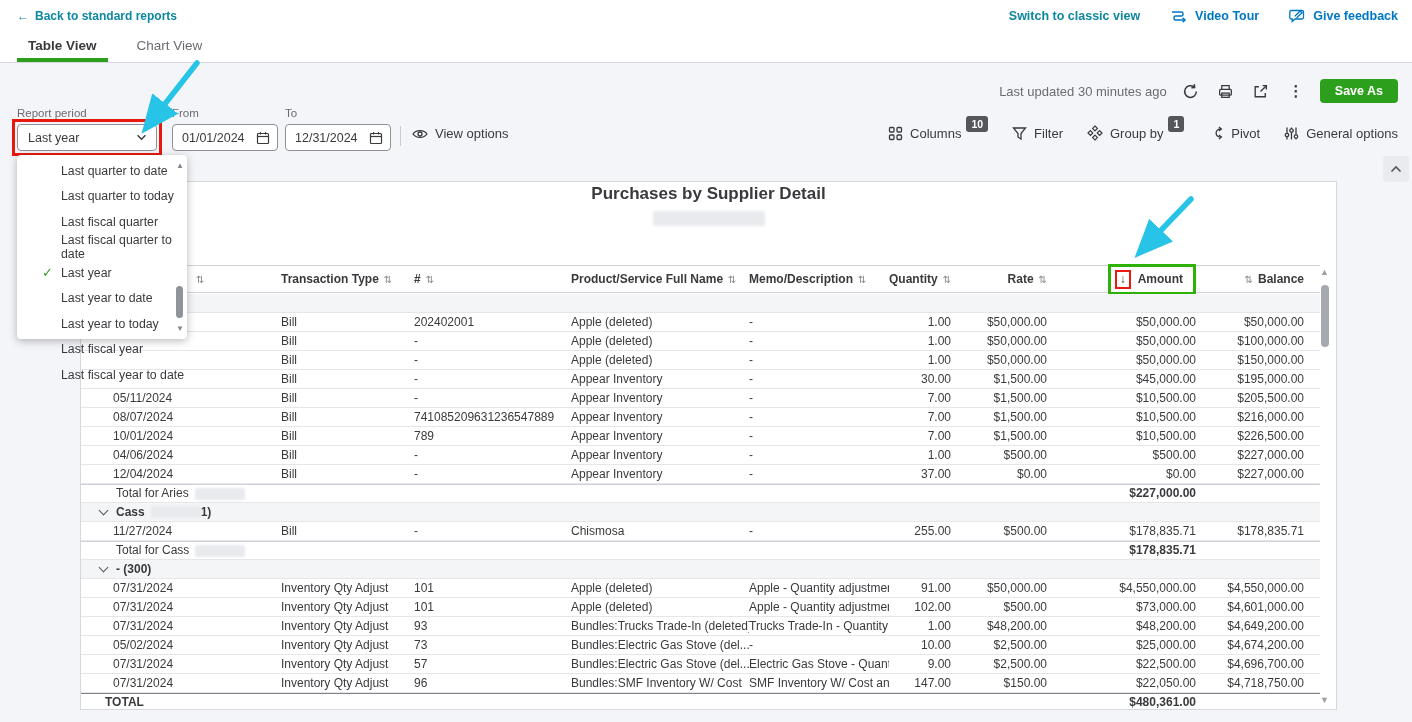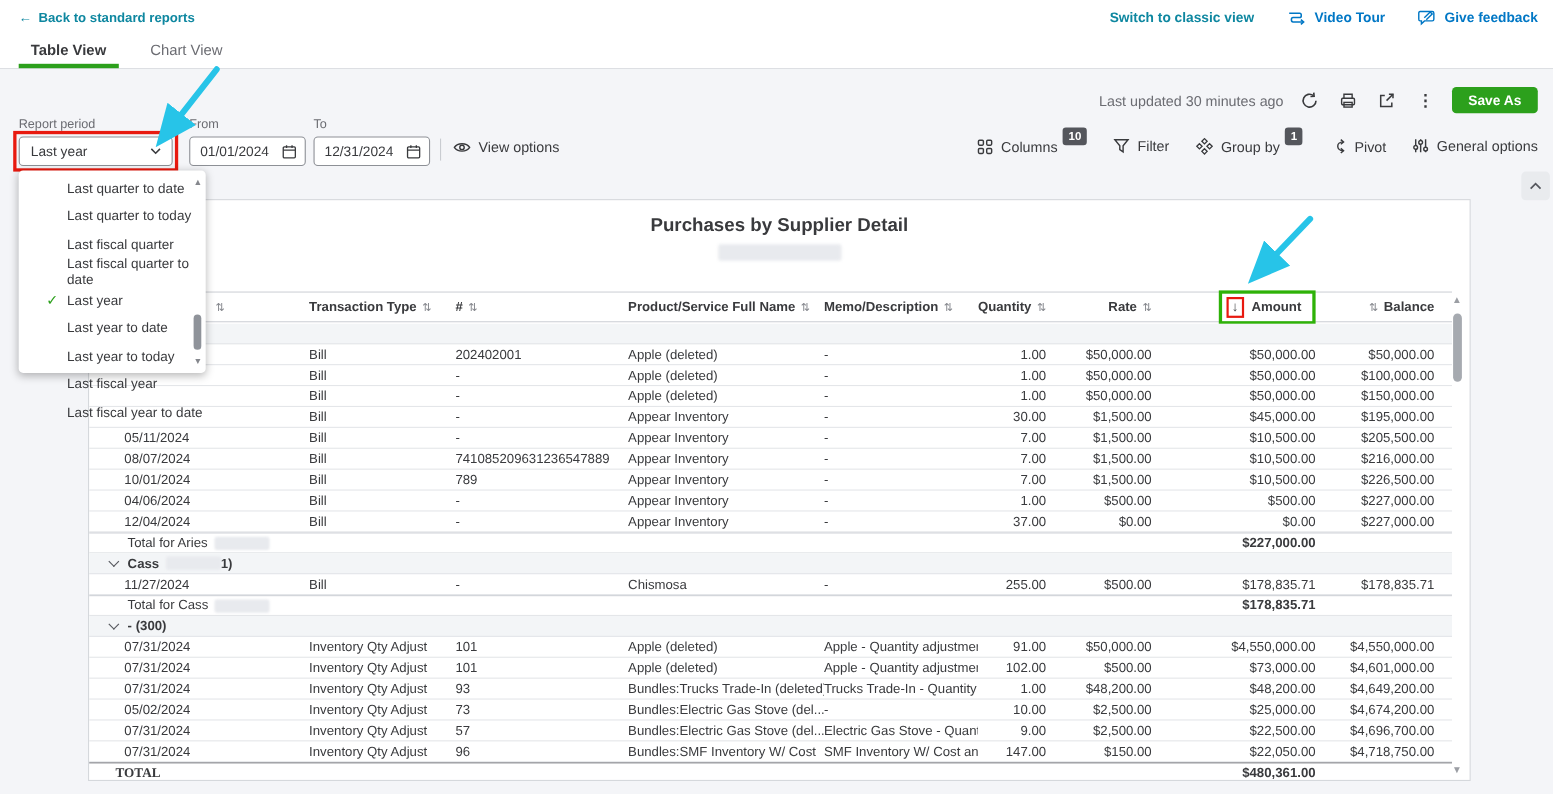--- a/index.html
+++ b/index.html
@@ -36,29 +36,29 @@
 
   .filter-group{position:absolute; top:44px;}
   .fg-rp{left:17px;} .fg-from{left:172px;} .fg-to{left:285px;}
   .flabel{font-size:11.5px; color:var(--text-muted); margin-bottom:5px;}
   .rp-wrap{display:inline-block; outline:3px solid var(--annotation-red); outline-offset:2px;}
   .select{width:140px; height:27px; background:#fff; border:1px solid #8d9096; border-radius:4px; display:flex; align-items:center; justify-content:space-between; padding:0 9px 0 10px; font-size:12.5px; cursor:pointer;}
   .dateinput{width:106px; height:27px; background:#fff; border:1px solid #8d9096; border-radius:4px; display:flex; align-items:center; justify-content:space-between; padding:0 7px 0 9px; font-size:12.5px; cursor:pointer;}
   .vdivider{position:absolute; left:400px; top:63px; width:1px; height:20px; background:#c9ccd1;}
   .viewopts{position:absolute; left:412px; top:63px; display:flex; align-items:center; gap:7px; font-size:13px; cursor:pointer;}
 
-  .toolbar-right{position:absolute; top:62px; right:14px; display:flex; align-items:flex-start; gap:24px;}
+  .toolbar-right{position:absolute; top:62px; right:14px; display:flex; align-items:flex-end; gap:24px;}
   .tb-item{display:flex; align-items:center; gap:7px; font-size:13px; cursor:pointer;}
   .badge{background:var(--badge-gray); color:#fff; font-size:10.5px; font-weight:bold; border-radius:3px; padding:2px 5px; transform:translateY(-9px); margin-left:-2px;}
 
   .collapse-btn{position:absolute; left:1383px; top:93px; width:26px; height:26px; background:#e9ebee; border:none; border-radius:4px; cursor:pointer; display:flex; align-items:center; justify-content:center;}
 
   
   .card{position:absolute; left:80px; top:118px; width:1257px; height:529px; background:#fff; border:1px solid var(--border);}
-  .rtitle{text-align:center; margin-top:13px; font-size:17px; font-weight:bold;}
+  .rtitle{text-align:center; margin-top:2px; font-size:17px; font-weight:bold;}
   .redact{background:#e8eaee; border-radius:2px; filter:blur(1.5px); display:inline-block; vertical-align:middle;}
   .title-redact{display:block; width:112px; height:15px; margin:7px auto 3px auto;}
   .rsub{text-align:center; font-size:12.5px; margin-top:2px;}
 
   .tgrid{display:grid; grid-template-columns:184px 133px 157px 178px 140px 62px 96px 149px 108px; padding-left:16px;}
   .thead{position:absolute; top:83px; left:0; width:1239px; height:28px; border-top:1px solid #cfd2d7; border-bottom:1px solid #cfd2d7; align-items:center; font-size:12px; font-weight:bold;}
   .hc{white-space:nowrap; overflow:visible;}
   .right{text-align:right;}
   .sort{font-size:10px; color:#85878d; margin-left:5px; font-weight:normal;}
   .sort.before{margin-left:0; margin-right:5px;}
@@ -71,21 +71,21 @@
   .trow div{white-space:nowrap; overflow:hidden;}
   .trow.data{cursor:pointer;}
   .c-date{padding-left:16px;} 
   .grouprow{background:var(--group-bg); font-weight:bold;}
   .gcell{grid-column:1 / -1; padding-left:3px; display:flex; align-items:center;}
   .gchev{width:7px; height:7px; border-left:1.6px solid #55575d; border-bottom:1.6px solid #55575d; transform:rotate(-45deg); display:inline-block; margin:-3px 9px 0 0; flex:none;}
   .totalrow{border-top:1px solid #cfd2d7;}
   .tlabel{grid-column:1 / 6; padding-left:19px;}
   .bold{font-weight:bold;}
   .grandrow{border-top:1px solid #808288; font-weight:bold;}
-  .grandrow .tlabel{padding-left:8px;font-family:Liberation Serif, serif;}
+  .grandrow .tlabel{padding-left:8px;}
   .redact-md{width:50px; height:12px; margin-left:6px; filter:blur(1.2px);}
 
   .vscroll{position:absolute; top:85px; right:3px; bottom:4px; width:16px;}
   .vscroll .tri{position:absolute; left:3px; font-size:9px; color:#9b9ea4; cursor:pointer;}
   .vscroll .tri.top{top:0;}
   .vscroll .tri.bottom{bottom:0;}
   .vthumb{position:absolute; left:4px; top:18px; width:8px; height:62px; background:#a6aab0; border-radius:4px; cursor:grab;}
 
   
   .dropdown{position:absolute; left:17px; top:92px; width:170px; height:184px; background:#fff; border-radius:4px; box-shadow:0 2px 8px rgba(0,0,0,.28); z-index:50; padding-top:3px;}

